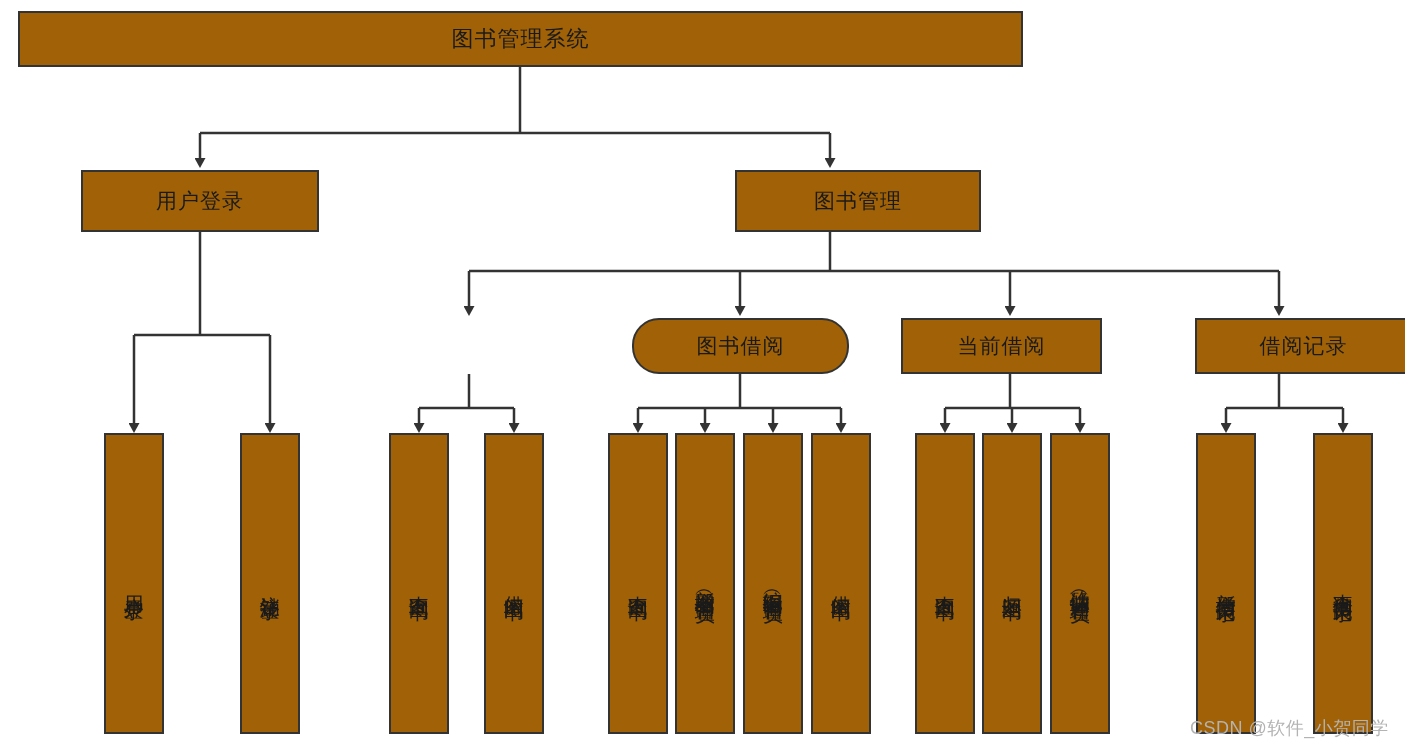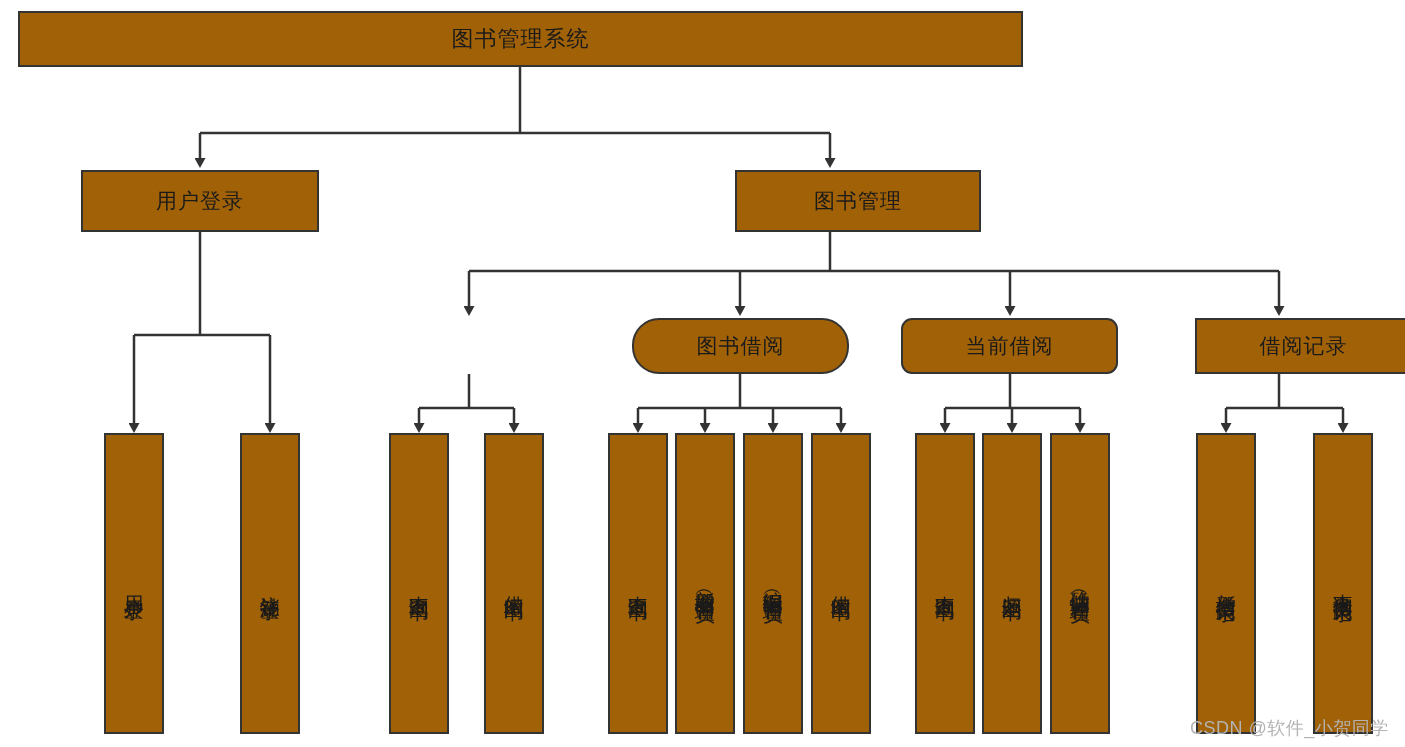--- a/index.html
+++ b/index.html
@@ -130,21 +130,21 @@
 
   <div class="node h" style="left:711px;top:170px;width:246px;height:62px;margin-left:24px;">
     <span>图书管理</span>
   </div>
 
 
   <div class="node h" style="left:632px;top:318px;width:217px;height:56px;border-radius:27px;">
     <span>图书借阅</span>
   </div>
 
-  <div class="node h" style="left:901px;top:318px;width:217px;height:56px;border-radius:11px;">
+  <div class="node h" style="left:901px;top:318px;width:201px;height:56px;">
     <span>当前借阅</span>
   </div>
 
   <div class="node h" style="left:1171px;top:318px;width:217px;height:56px;margin-left:24px;">
     <span>借阅记录</span>
   </div>
 
   <div class="node v" style="left:104px;top:433px;width:60px;height:301px;">
     <span class="vtext">用户登录</span>
   </div>

